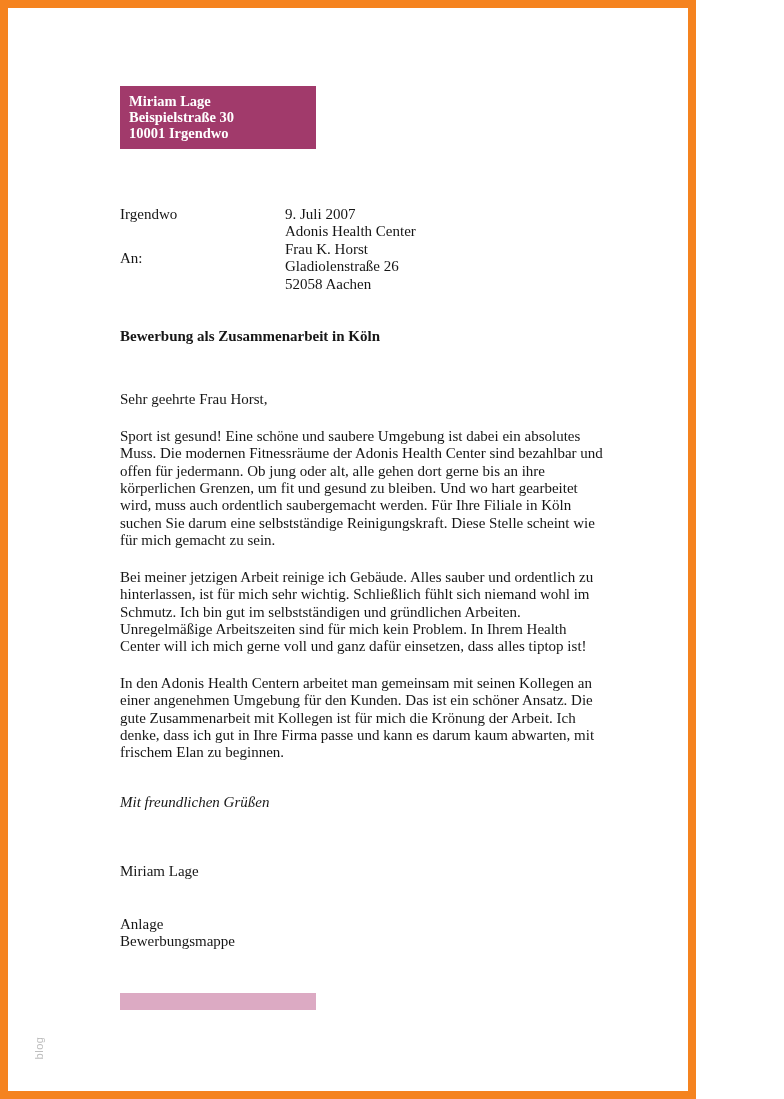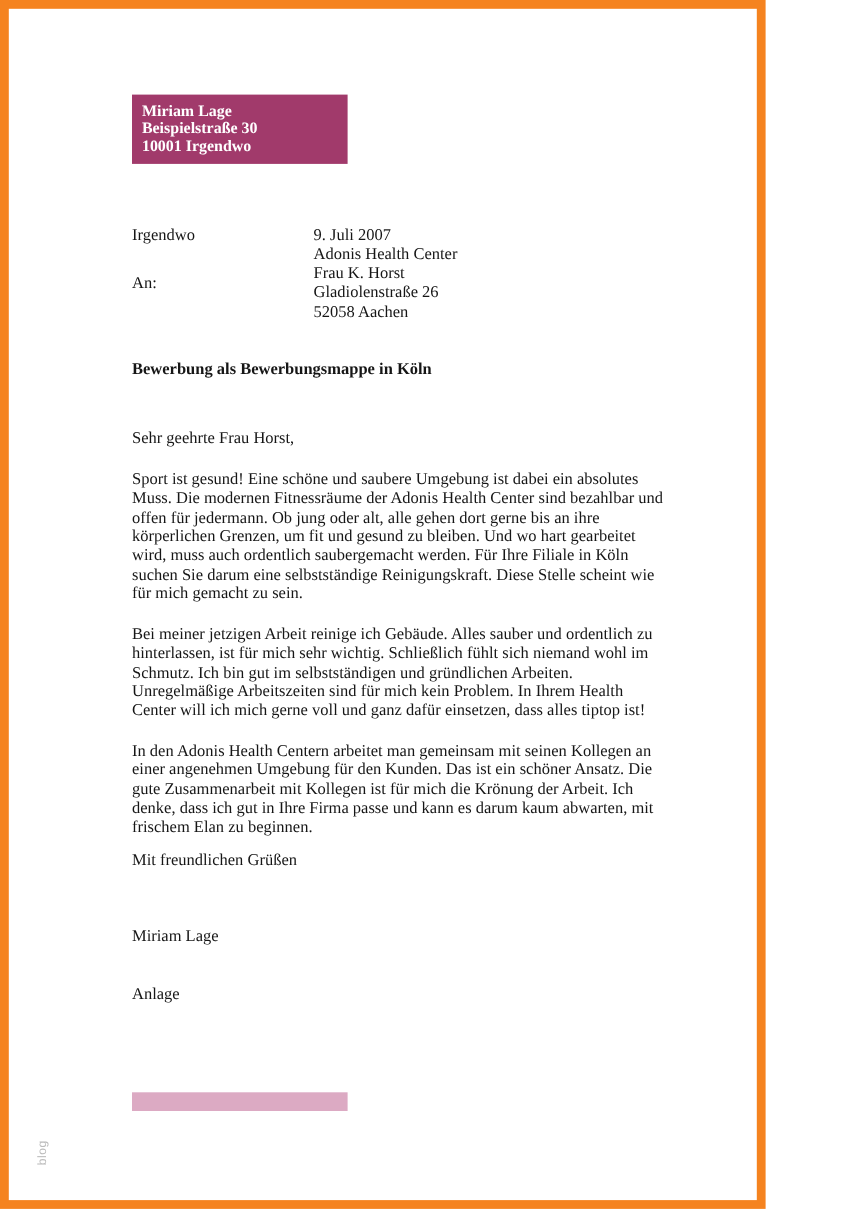--- a/index.html
+++ b/index.html
@@ -49,21 +49,21 @@
 
   .subject {
     margin-top: 35px;
     font-weight: bold;
   }
 
   .salutation { margin-top: 46px; }
 
   .body-par { margin-top: 19px; }
 
-  .closing { margin-top: 12px; }
+  .closing { margin-top: 32px; font-style: italic; }
 
   .signature { margin-top: 52px; }
 
   .enclosure { margin-top: 35px; }
 
   .footer-bar {
     position: absolute;
     left: 112px;
     bottom: 81px;
     width: 196px;
@@ -105,34 +105,35 @@
       <div class="addr-row row-recipient">
         <div class="addr-label">An:</div>
         <div>
           <div>Adonis Health Center</div>
           <div>Frau K. Horst</div>
           <div>Gladiolenstraße 26</div>
           <div>52058 Aachen</div>
         </div>
       </div>
 
-      <div class="subject">Bewerbung als Bewerbungsmappe in Köln</div>
+      <div class="subject">Bewerbung als Zusammenarbeit in Köln</div>
 
       <div class="salutation">Sehr geehrte Frau Horst,</div>
 
       <p class="body-par">Sport ist gesund! Eine schöne und saubere Umgebung ist dabei ein absolutes Muss. Die modernen Fitnessräume der Adonis Health Center sind bezahlbar und offen für jedermann. Ob jung oder alt, alle gehen dort gerne bis an ihre körperlichen Grenzen, um fit und gesund zu bleiben. Und wo hart gearbeitet wird, muss auch ordentlich saubergemacht werden. Für Ihre Filiale in Köln suchen Sie darum eine selbstständige Reinigungskraft. Diese Stelle scheint wie für mich gemacht zu sein.</p>
       <p class="body-par">Bei meiner jetzigen Arbeit reinige ich Gebäude. Alles sauber und ordentlich zu hinterlassen, ist für mich sehr wichtig. Schließlich fühlt sich niemand wohl im Schmutz. Ich bin gut im selbstständigen und gründlichen Arbeiten. Unregelmäßige Arbeitszeiten sind für mich kein Problem. In Ihrem Health Center will ich mich gerne voll und ganz dafür einsetzen, dass alles tiptop ist!</p>
       <p class="body-par">In den Adonis Health Centern arbeitet man gemeinsam mit seinen Kollegen an einer angenehmen Umgebung für den Kunden. Das ist ein schöner Ansatz. Die gute Zusammenarbeit mit Kollegen ist für mich die Krönung der Arbeit. Ich denke, dass ich gut in Ihre Firma passe und kann es darum kaum abwarten, mit frischem Elan zu beginnen.</p>
 
       <div class="closing">Mit freundlichen Grüßen</div>
 
       <div class="signature">Miriam Lage</div>
 
       <div class="enclosure">
         <div>Anlage</div>
+        <div>Bewerbungsmappe</div>
       </div>
 
     </div>
 
     <div class="footer-bar"></div>
 
     <div class="watermark">blog</div>
 
   </div>
 </div>

